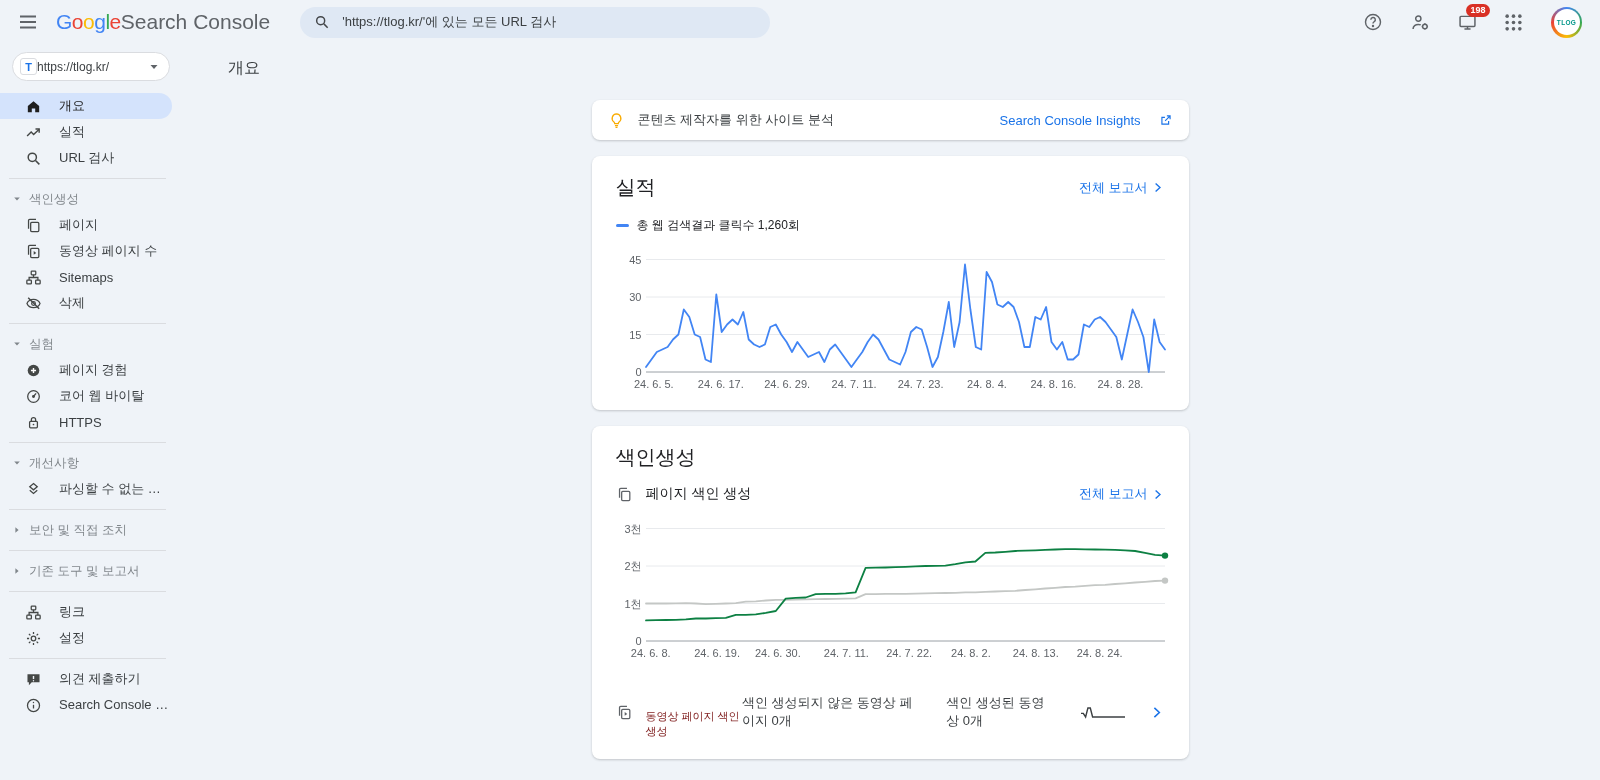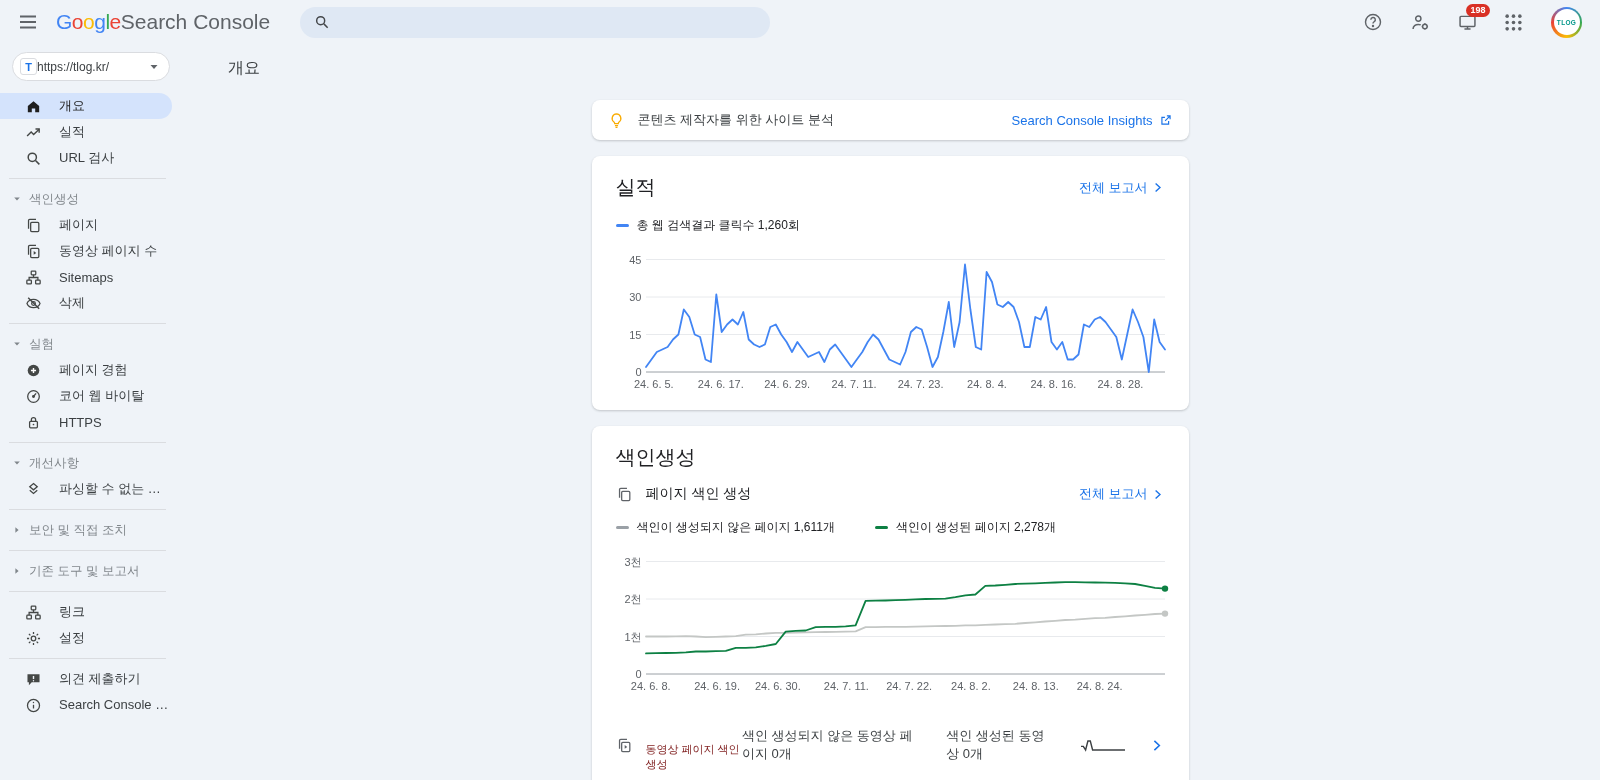--- a/index.html
+++ b/index.html
@@ -46,21 +46,21 @@
   .nav-header .nlabel { margin-left:6px; font-size:12.5px; font-weight:500; }
   .nav-divider { border-top:1px solid #dadce0; margin:7px 14px 7px 9px; }
 
   
   .page-title { padding:14px 0 0 48px; font-size:16px; color:#3c4043; }
   .cards { width:597px; margin:21px auto 0; }
   .card { background:#fff; border-radius:8px; box-shadow:0 1px 2px rgba(60,64,67,.18), 0 1px 3px rgba(60,64,67,.08); }
 
   .banner { height:40px; display:flex; align-items:center; padding:4px 16px; }
   .banner-text { font-size:13px; color:#3c4043; margin-left:13px; }
-  .banner-link { margin-left:auto; display:flex; align-items:center; gap:6px; color:#1a73e8; font-size:13px; font-weight:500; text-decoration:none; cursor:pointer; }
+  .banner-link { margin-left:auto; display:flex; align-items:center; gap:18px; color:#1a73e8; font-size:13px; font-weight:500; text-decoration:none; cursor:pointer; }
 
   .report-card { margin-top:16px; padding:18px 24px 14px; }
   .card-head { display:flex; align-items:center; }
   .card-title { font-size:20px; font-weight:400; color:#202124; }
   .report-link { margin-left:auto; display:flex; align-items:center; color:#1a73e8; font-size:13px; font-weight:500; cursor:pointer; gap:2px; }
   .sub-row { display:flex; align-items:center; margin-top:14px; }
   .sub-row .sicon { color:#5f6368; width:17px; height:17px; }
   .sub-label { font-size:14px; color:#202124; margin-left:13px; }
   .legend { display:flex; align-items:center; gap:8px; margin-top:16px; flex-wrap:wrap; }
   .legend .dash { width:13px; height:3px; border-radius:2px; flex:none; }
@@ -88,20 +88,21 @@
   </button>
   <div class="logo">
     <span class="logo-google" id="google-letters"><span style="color: rgb(66, 133, 244);">G</span><span style="color: rgb(234, 67, 53);">o</span><span style="color: rgb(251, 188, 5);">o</span><span style="color: rgb(66, 133, 244);">g</span><span style="color: rgb(52, 168, 83);">l</span><span style="color: rgb(234, 67, 53);">e</span></span>
     <span class="logo-product">Search Console</span>
   </div>
   <div class="searchbox">
     <svg width="16" height="16" viewBox="0 0 24 24" fill="none" stroke="currentColor" stroke-width="2.2">
         <circle cx="10" cy="10" r="6"></circle>
         <path d="M14.8 14.8 20.5 20.5"></path>
       </svg>
+    <input type="text" value="'https://tlog.kr/'에 있는 모든 URL 검사" style="">
   </div>
   <div class="header-right">
     <button class="hicon">
       <svg width="20" height="20" viewBox="0 0 24 24" fill="none" stroke="currentColor" stroke-width="1.7">
           <circle cx="12" cy="12" r="9"></circle>
           <path d="M9.4 9.3a2.7 2.7 0 1 1 3.9 2.4c-.9.5-1.3 1-1.3 2"></path>
           <circle cx="12" cy="16.8" r="0.6" fill="currentColor"></circle>
         </svg>
     </button>
     <button class="hicon">
@@ -412,27 +413,20 @@
               <path d="M5 16.5V5a1.7 1.7 0 0 1 1.7-1.7H15.5"></path>
             </svg>
           <span class="sub-label">페이지 색인 생성</span>
           <span class="report-link" style="margin-left:auto;">
             <span>전체 보고서</span>
             <svg width="15" height="15" viewBox="0 0 24 24" fill="none" stroke="currentColor" stroke-width="2.2">
                 <path d="M9 5.5l7 6.5-7 6.5"></path>
               </svg>
           </span>
         </div>
-        <div class="legend">
-          <span class="dash" id="idx-dash-gray" style="background: rgb(154, 160, 166);"></span>
-          <span class="ltext">색인이 생성되지 않은 페이지 1,611개</span>
-          <span class="lgap"></span>
-          <span class="dash" id="idx-dash-green" style="background: rgb(13, 128, 67);"></span>
-          <span class="ltext">색인이 생성된 페이지 2,278개</span>
-        </div>
         <div class="chart">
             <span class="ylabel" style="top: 124px;">0</span>
             <span class="ylabel" style="top: 86.5px;">1천</span>
             <span class="ylabel" style="top: 49px;">2천</span>
             <span class="ylabel" style="top: 11.5px;">3천</span>
             <svg width="519" height="126" style="position: absolute; left: 30px; top: 0px; overflow: visible;">
               <line x1="0" x2="519" y1="124" y2="124" stroke="#9aa0a6" stroke-width="1"></line>
               <line x1="0" x2="519" y1="86.5" y2="86.5" stroke="#e8eaed" stroke-width="1"></line>
               <line x1="0" x2="519" y1="49" y2="49" stroke="#e8eaed" stroke-width="1"></line>
               <line x1="0" x2="519" y1="11.5" y2="11.5" stroke="#e8eaed" stroke-width="1"></line>

